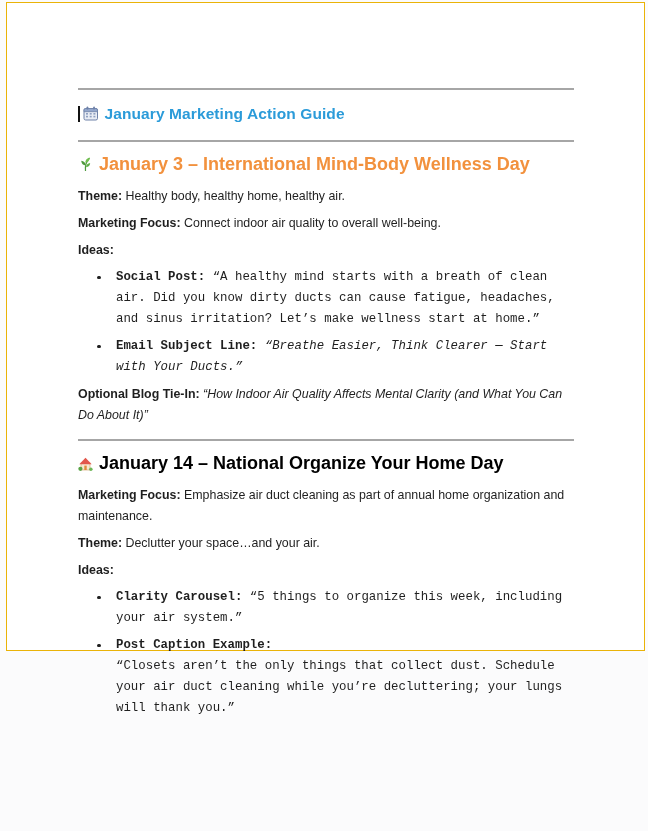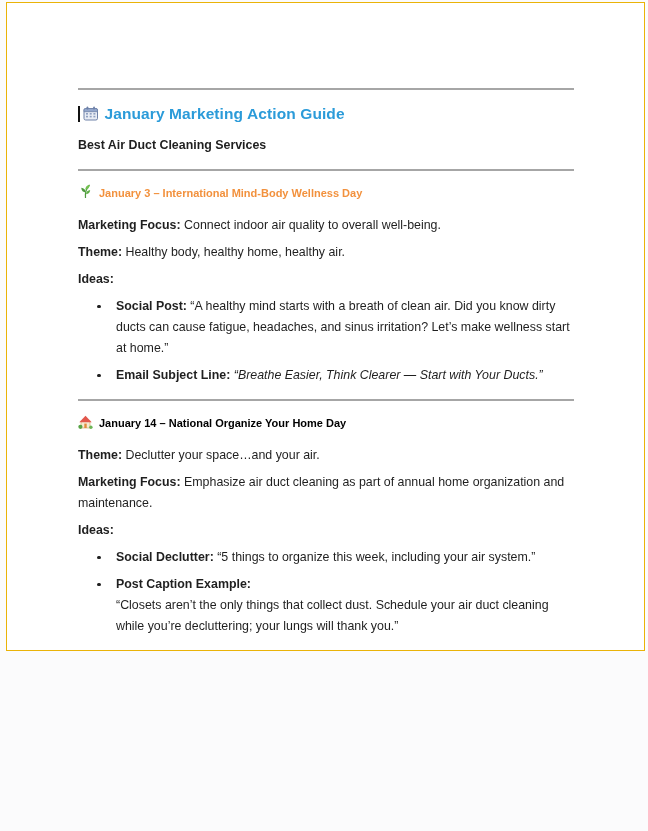--- a/index.html
+++ b/index.html
@@ -31,34 +31,35 @@
   }
   hr.rule.after-para { margin-top:13px; }
   h1.doc-title {
     font-size:15.5px;
     line-height:22px;
     font-weight:bold;
     margin:13px 0 8px 0;
     letter-spacing:0.1px;
   }
   h2.section-heading {
-    font-size:11px;
+    font-size:18px;
     line-height:20px;
     font-weight:bold;
     margin:12px 0 10px 0;
   }
   p { margin:0 0 6px 0; }
   p.tagline { font-style:italic; }
   b.lbl { font-weight:bold; }
   b.lbl.label-block { display:block; }
   i { font-style:italic;text-align:center; }
   ul.idea-list {
     list-style:none;
     margin:6px 0 0 0;
     padding:0 0 0 38px;
+    font-family:Liberation Mono, monospace;
   }
   ul.idea-list li {
     position:relative;
     margin:0 0 6px 0;
   }
   ul.idea-list li::before {
     content:"";
     position:absolute;
     left:-19px; top:8.5px;
     width:3.5px; height:3.5px;
@@ -96,63 +97,63 @@
               <rect x="3" y="7" width="2" height="1.6"></rect>
               <rect x="6.7" y="7" width="2" height="1.6"></rect>
               <rect x="10.4" y="7" width="2" height="1.6"></rect>
               <rect x="3" y="9.8" width="2" height="1.6"></rect>
               <rect x="6.7" y="9.8" width="2" height="1.6"></rect>
               <rect x="10.4" y="9.8" width="2" height="1.6"></rect>
             </g>
           </svg></span><span>January Marketing Action Guide</span>
     </h1>
 
-    <p><b class="lbl">Best Air Duct Cleaning Services</b></p>
 
 
     <hr class="rule after-para">
 
     <h2 class="section-heading" style="color: rgb(242, 145, 61);">
       <span class="emoji"><svg width="15" height="15" viewBox="0 0 15 15">
             <path d="M7.5 14 C7 9.5 8 4.5 11.5 1" stroke="#4e9a3e" stroke-width="1.2" fill="none"></path>
             <path d="M11.8 0.8 C9 1.3 7.4 3 7.2 5.6 C10.1 5.6 11.5 3.7 11.8 0.8 Z" fill="#72c050"></path>
             <path d="M3.2 3.8 C6 4.1 7.7 5.8 7.9 8.6 C4.9 8.4 3.6 6.6 3.2 3.8 Z" fill="#4e9a3e"></path>
             <path d="M12.2 6 C9.8 6.3 8.2 7.7 8 10.2 C10.7 10 11.9 8.4 12.2 6 Z" fill="#5faf47"></path>
           </svg></span><span>January 3 – International Mind-Body Wellness Day</span>
     </h2>
 
+    <p><b class="lbl">Theme:</b><span> Healthy body, healthy home, healthy air.</span></p>
+
     <p><b class="lbl">Marketing Focus:</b><span> Connect indoor air quality to overall well-being.</span></p>
-
-    <p><b class="lbl">Theme:</b><span> Healthy body, healthy home, healthy air.</span></p>
 
     <p><b class="lbl">Ideas:</b></p>
 
     <ul class="idea-list">
       <li><b class="lbl">Social Post:</b><span> “A healthy mind starts with a breath of clean air. Did you know dirty ducts can cause fatigue, headaches, and sinus irritation? Let’s make wellness start at home.”</span><i></i><span></span></li>
       <li><b class="lbl">Email Subject Line:</b><span> </span><i>“Breathe Easier, Think Clearer — Start with Your Ducts.”</i><span></span></li>
     </ul>
 
+    <p><b class="lbl">Optional Blog Tie-In:</b><span> </span><i>“How Indoor Air Quality Affects Mental Clarity (and What You Can Do About It)”</i></p>
 
     <hr class="rule after-para">
 
     <h2 class="section-heading" style="color: #000000;">
       <span class="emoji"><svg width="15" height="14" viewBox="0 0 15 14">
             <rect x="3" y="6" width="9" height="7" fill="#f6ead2" stroke="#cf9d62" stroke-width="0.6"></rect>
             <path d="M1.3 7.2 L7.5 0.8 L13.7 7.2 Z" fill="#e2574c"></path>
             <rect x="6.3" y="8.6" width="2.4" height="4.4" fill="#e08a3c"></rect>
             <circle cx="2.4" cy="11.8" r="2.1" fill="#58a345"></circle>
             <circle cx="12.9" cy="12.2" r="1.7" fill="#6cb556"></circle>
           </svg></span><span>January 14 – National Organize Your Home Day</span>
     </h2>
 
+    <p><b class="lbl">Marketing Focus:</b><span> Emphasize air duct cleaning as part of annual home organization and maintenance.</span></p>
+
     <p><b class="lbl">Theme:</b><span> Declutter your space…and your air.</span></p>
-
-    <p><b class="lbl">Marketing Focus:</b><span> Emphasize air duct cleaning as part of annual home organization and maintenance.</span></p>
 
     <p><b class="lbl">Ideas:</b></p>
 
     <ul class="idea-list">
-      <li><b class="lbl">Social Declutter:</b><span> “5 things to organize this week, including your air system.”</span><i></i><span></span></li>
+      <li><b class="lbl">Clarity Carousel:</b><span> “5 things to organize this week, including your air system.”</span><i></i><span></span></li>
       <li><b class="lbl label-block">Post Caption Example:</b><span>“Closets aren’t the only things that collect dust. Schedule your air duct cleaning while you’re decluttering; your lungs will thank you.”</span><i></i><span></span></li>
     </ul>
 
   </div>
 </div>
 
 </body></html>

